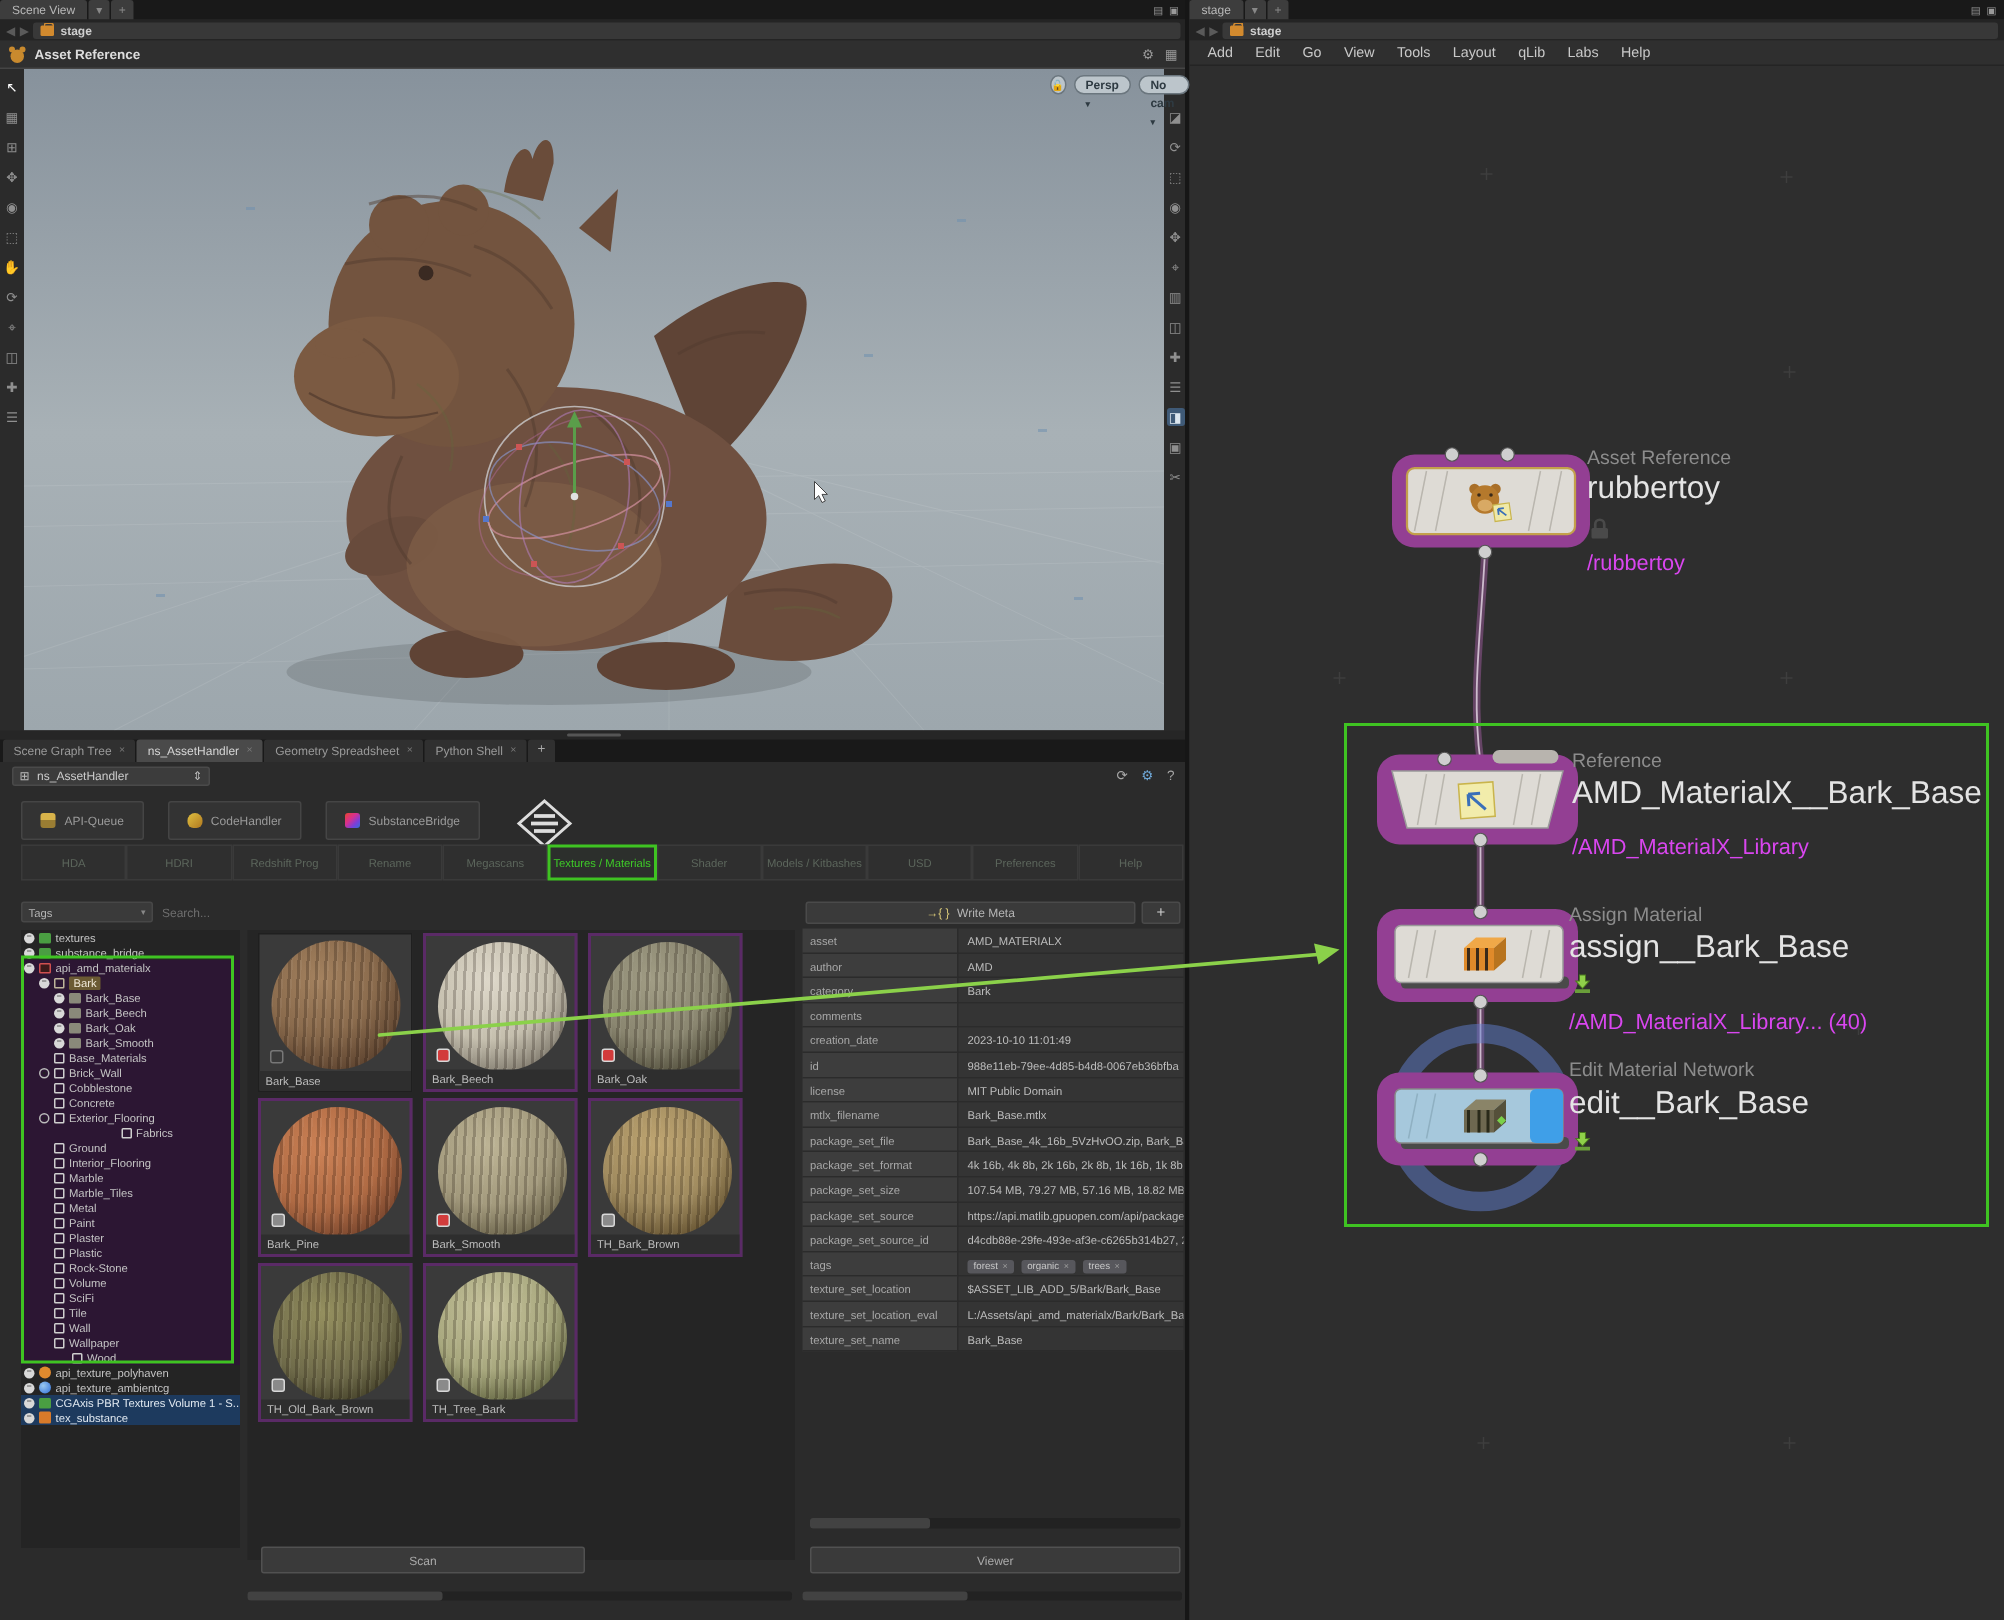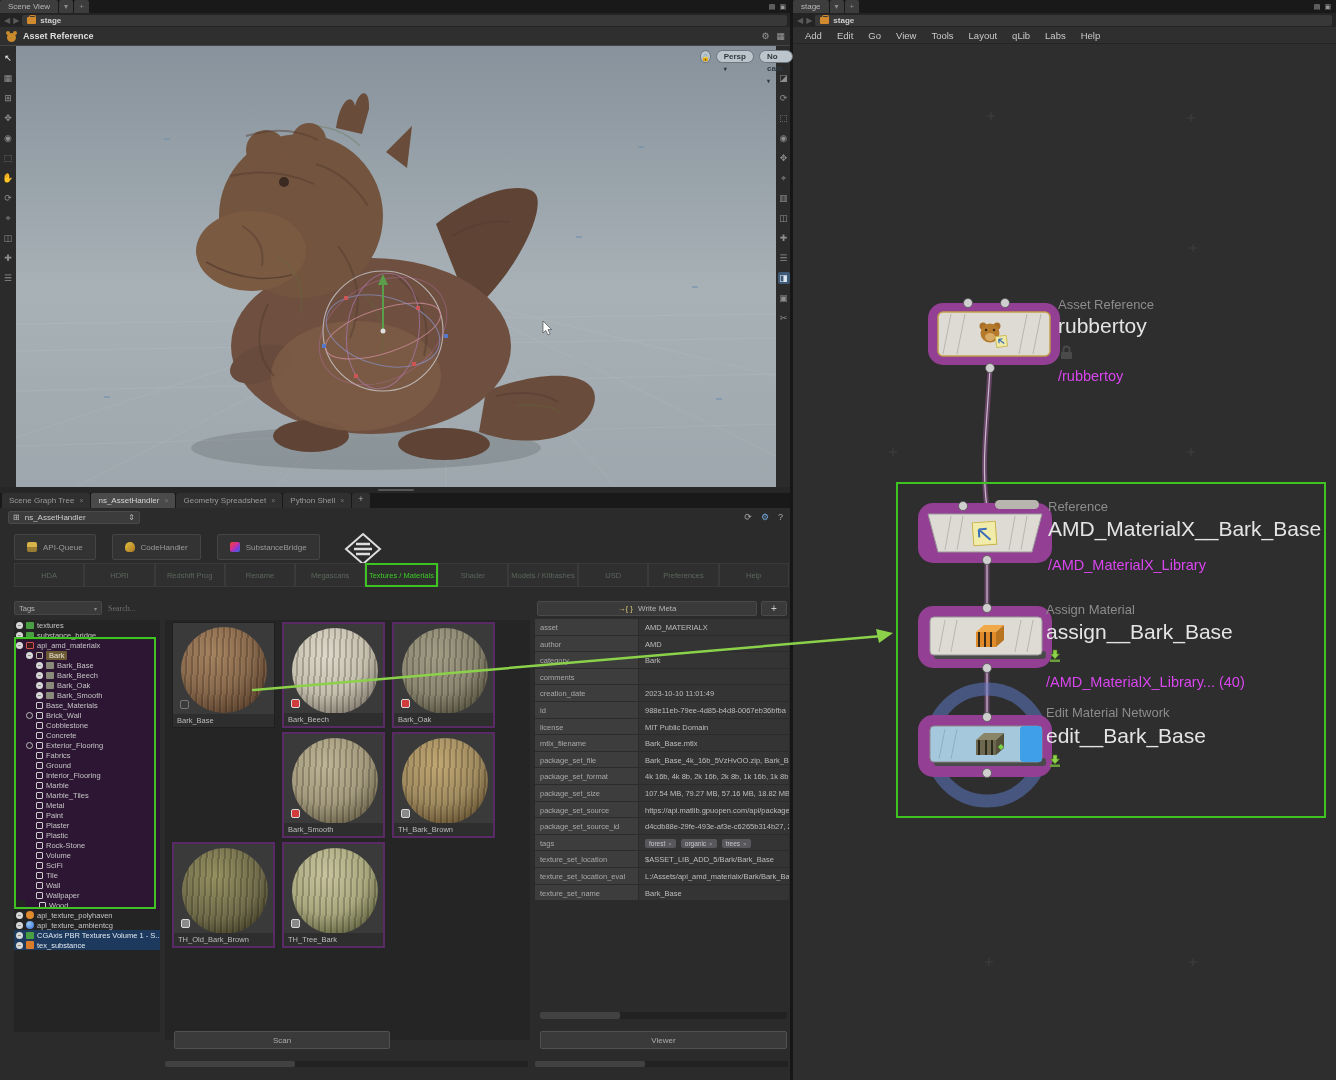--- a/index.html
+++ b/index.html
@@ -55,21 +55,21 @@
   .aicon.code { background:linear-gradient(135deg,#e0c040,#b07820); border-radius:50% 50% 40% 40%; }
   .aicon.substance { background:linear-gradient(135deg,#e8452f,#d8308f 40%,#7a3fd8 70%,#2f6fd8); }
 
   .handlertabs { display:flex; }
   .htab { flex:1; height:24px; background:#2f2f2f; border:1px solid #3a3a3a; color:#5c665c; font-size:7.5px; display:flex; align-items:center; justify-content:center; }
   .htab.active { border:2px solid #3fc322; color:#3ecb28; background:#2c2f2c; }
 
   .searchrow { display:flex; align-items:center; gap:6px; }
   .tagselect { width:88px; height:14px; background:#3a3a3a; border:1px solid #474747; border-radius:2px; color:#b5b5b5; font-size:7.5px; display:flex; align-items:center; padding:0 4px; }
   .tagselect .c { margin-left:auto; color:#888; font-size:6px;}
-  .searchinput { flex:1; background:transparent; border:none; outline:none; color:#bbb; font-size:8px; font-family:Liberation Serif, serif;}
+  .searchinput { flex:1; background:transparent; border:none; outline:none; color:#bbb; font-size:8px; font-family:Liberation Sans, sans-serif;}
   .searchinput::placeholder { color:#6e6e6e; }
 
   
   #tree { background:#242424; overflow:hidden; }
   .trow { height:10px; display:flex; align-items:center; gap:3px; padding-left:2px; white-space:nowrap; }
   .trow.purple { background:#2c1633; }
   .trow.selected { background:#2c1633; }
   .trow.selected .lblbg { background:#6b5a33; color:#f0e8d8; padding:0 3px; border-radius:1px;}
   .trow.blue { background:#1d3a5e; }
   .trow span.lbl { color:#c4c4c4; font-size:7.5px; }
@@ -451,21 +451,21 @@
           <div class="trow purple" style="padding-left: 12px;">
             <span class="exp none"></span>
             <span class="tico box-white"></span>
             <span class="lbl">Concrete</span>
           </div>
           <div class="trow purple" style="padding-left: 12px;">
             <span class="exp dot">•</span>
             <span class="tico box-white"></span>
             <span class="lbl">Exterior_Flooring</span>
           </div>
-          <div class="trow purple" style="padding-left: 12px;">
+          <div class="trow purple" style="padding-left: 12px; justify-content: center;">
             <span class="exp none"></span>
             <span class="tico box-white"></span>
             <span class="lbl">Fabrics</span>
           </div>
           <div class="trow purple" style="padding-left: 12px;">
             <span class="exp none"></span>
             <span class="tico box-white"></span>
             <span class="lbl">Ground</span>
           </div>
           <div class="trow purple" style="padding-left: 12px;">
@@ -526,21 +526,21 @@
           <div class="trow purple" style="padding-left: 12px;">
             <span class="exp none"></span>
             <span class="tico box-white"></span>
             <span class="lbl">Wall</span>
           </div>
           <div class="trow purple" style="padding-left: 12px;">
             <span class="exp none"></span>
             <span class="tico box-white"></span>
             <span class="lbl">Wallpaper</span>
           </div>
-          <div class="trow purple" style="padding-left: 4px; margin-left: 11px;">
+          <div class="trow purple" style="padding-left: 24px;">
             <span class="exp none"></span>
             <span class="tico box-white"></span>
             <span class="lbl">Wood</span>
           </div>
           <div class="trow dark" style="padding-left: 2px;">
             <span class="exp ">−</span>
             <span class="tico dot-orange"></span>
             <span class="lbl">api_texture_polyhaven</span>
           </div>
           <div class="trow dark" style="padding-left: 2px;">
@@ -568,20 +568,25 @@
           </div>
           <div class="tile purple" style="left: 117px; top: 2px;">
             <div class="sphere tex-beech"></div>
             <div class="badge red"></div>
             <div class="tlabel">Bark_Beech</div>
           </div>
           <div class="tile purple" style="left: 227px; top: 2px;">
             <div class="sphere tex-oak"></div>
             <div class="badge red"></div>
             <div class="tlabel">Bark_Oak</div>
+          </div>
+          <div class="tile purple" style="left: 7px; top: 112px;">
+            <div class="sphere tex-pine"></div>
+            <div class="badge gray"></div>
+            <div class="tlabel">Bark_Pine</div>
           </div>
           <div class="tile purple" style="left: 117px; top: 112px;">
             <div class="sphere tex-smooth"></div>
             <div class="badge red"></div>
             <div class="tlabel">Bark_Smooth</div>
           </div>
           <div class="tile purple" style="left: 227px; top: 112px;">
             <div class="sphere tex-thbrown"></div>
             <div class="badge gray"></div>
             <div class="tlabel">TH_Bark_Brown</div>

